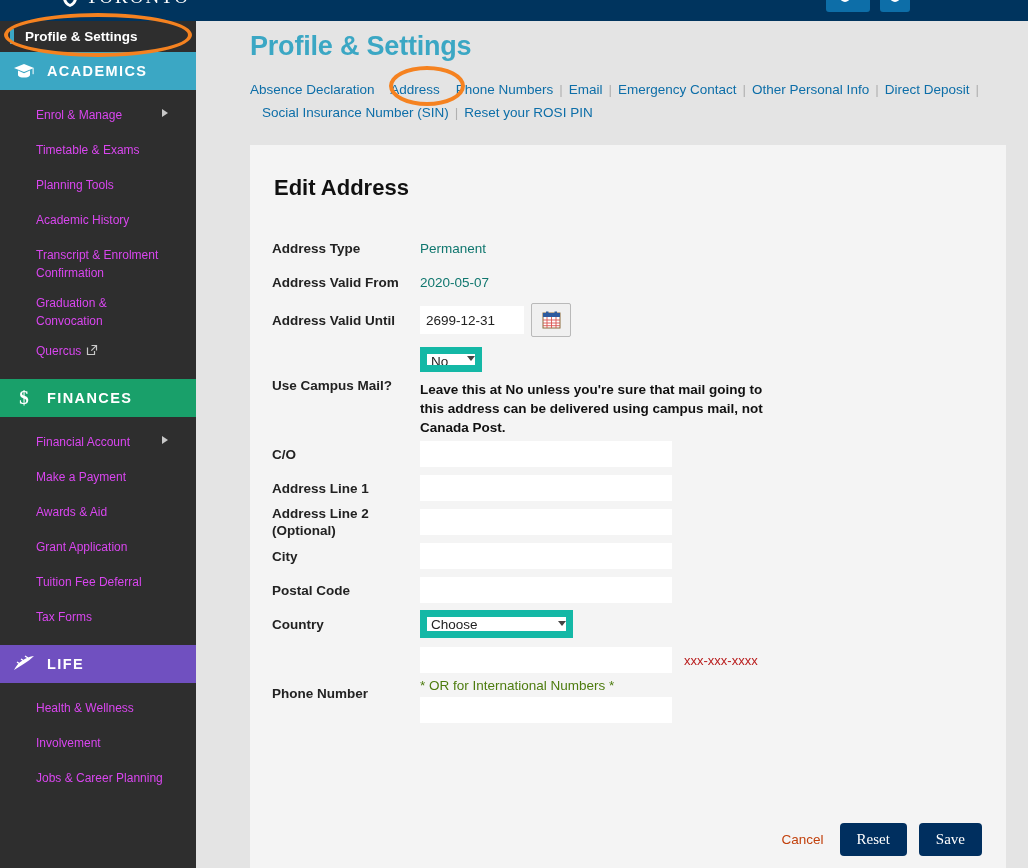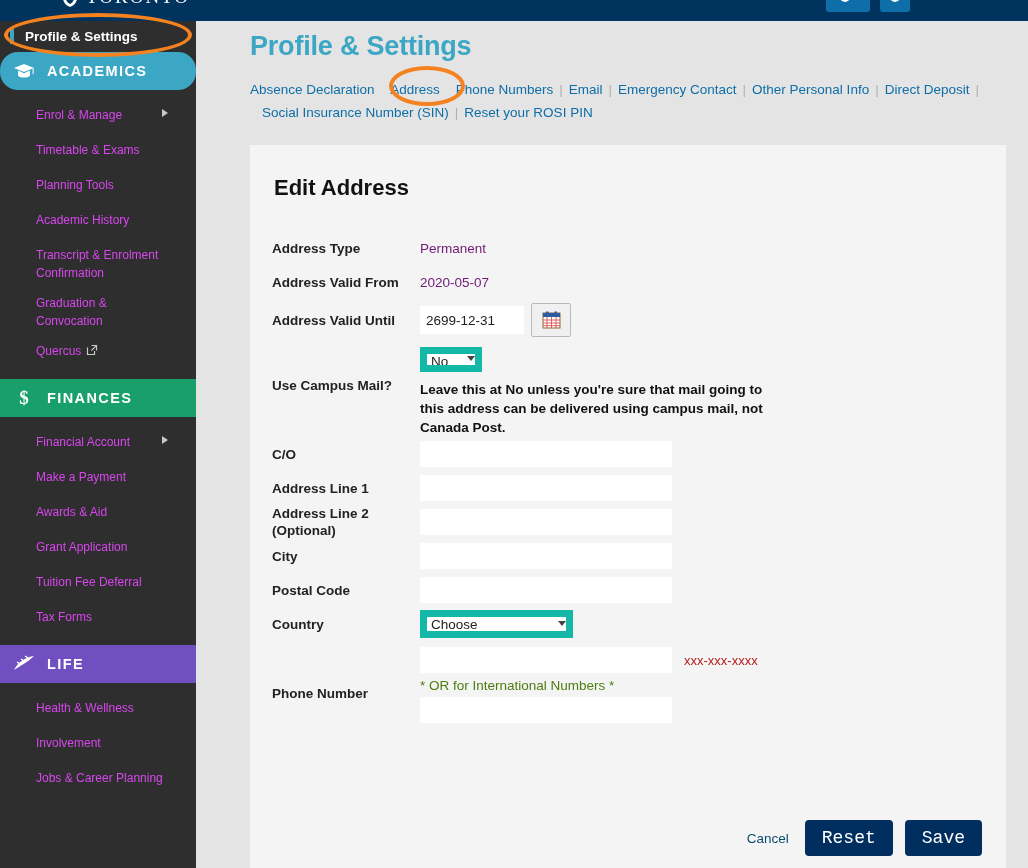--- a/index.html
+++ b/index.html
@@ -39,21 +39,21 @@
   .profile-row{
     position:relative;height:31px;display:flex;align-items:center;
     padding-left:10px;
   }
   .profile-bar{width:4px;height:15px;background:#3ba7c4;margin-right:11px;}
   .profile-label{color:#ffffff;font-size:13.5px;font-weight:bold;}
 
   .sect{
     height:38px;display:flex;align-items:center;padding-left:12px;gap:11px;
   }
-  .sect-acad{background:#3ba7c4;border-radius:18px;}
+  .sect-acad{background:#3ba7c4;}
   .sect-fin{background:#19a06a;}
   .sect-life{background:#7050c0;}
   .sect-label{
     color:#ffffff;font-size:14.5px;font-weight:bold;letter-spacing:1.4px;
   }
   .sect-icon{width:24px;height:20px;display:flex;align-items:center;justify-content:center;}
   .dollar{color:#fff;font-size:19px;font-weight:bold;font-family:"Liberation Serif",serif;}
 
   .nav-list{padding:10px 0 8px 0;}
   .nav-item{
@@ -94,21 +94,21 @@
     margin:0;padding:30px 0 0 24px;font-size:22px;color:#111;font-weight:bold;
   }
   .intro{padding:62px 0 0 22px;font-size:14px;color:#333;}
 
   .form{padding:30px 0 0 0;}
   .frow{display:flex;align-items:center;min-height:34px;}
   .flabel{
     width:170px;padding-left:22px;box-sizing:border-box;
     font-size:13.5px;font-weight:bold;color:#222;line-height:17px;
   }
-  .fval{font-size:13.5px;color:#701a75;}
+  .fval{font-size:13.5px;color:#0f766e;}
   .txt{
     width:252px;height:26px;background:#ffffff;border:1px solid #ffffff;
     box-sizing:border-box;font-size:13.5px;color:#222;padding:0 5px;
     font-family:"Liberation Sans", sans-serif;outline:none;
   }
   .txt.date{width:104px;height:28px;}
   .cal-btn{
     width:38px;height:32px;margin-left:7px;background:#f0f0f0;
     border:1px solid #b9b9b9;border-radius:2px;
     display:inline-flex;align-items:center;justify-content:center;
@@ -130,27 +130,27 @@
     font-size:13.5px;font-weight:bold;color:#111;line-height:19px;
     max-width:358px;
   }
   .hint{font-size:13px;color:#b91c1c;margin-left:12px;}
   .intl-note{font-size:13.5px;color:#4d7c0f;padding:5px 0 4px 0;}
 
   .actions{
     position:absolute;right:24px;bottom:12px;display:flex;align-items:center;gap:12px;
   }
   .btn-cancel{
-    background:none;border:none;color:#0c4a6e;font-size:13.5px;cursor:pointer;
+    background:none;border:none;color:#c2410c;font-size:13.5px;cursor:pointer;
     font-family:"Liberation Sans",sans-serif;padding:6px 4px;
   }
   .btn-nav{
     background:#002f5f;color:#fff;border:none;border-radius:4px;
-    font-size:18px;padding:8px 17px;cursor:pointer;
-    font-family:Liberation Mono, monospace;
+    font-size:15px;padding:8px 17px;cursor:pointer;
+    font-family:Liberation Serif, serif;
   }
 
   
   .oval{
     position:absolute;border:4px solid #f58220;border-radius:50%;
     pointer-events:none;
   }
   #oval-profile{left:4px;top:13px;width:180px;height:36px;}
   #oval-address{left:389px;top:66px;width:68px;height:32px;}
 </style>

